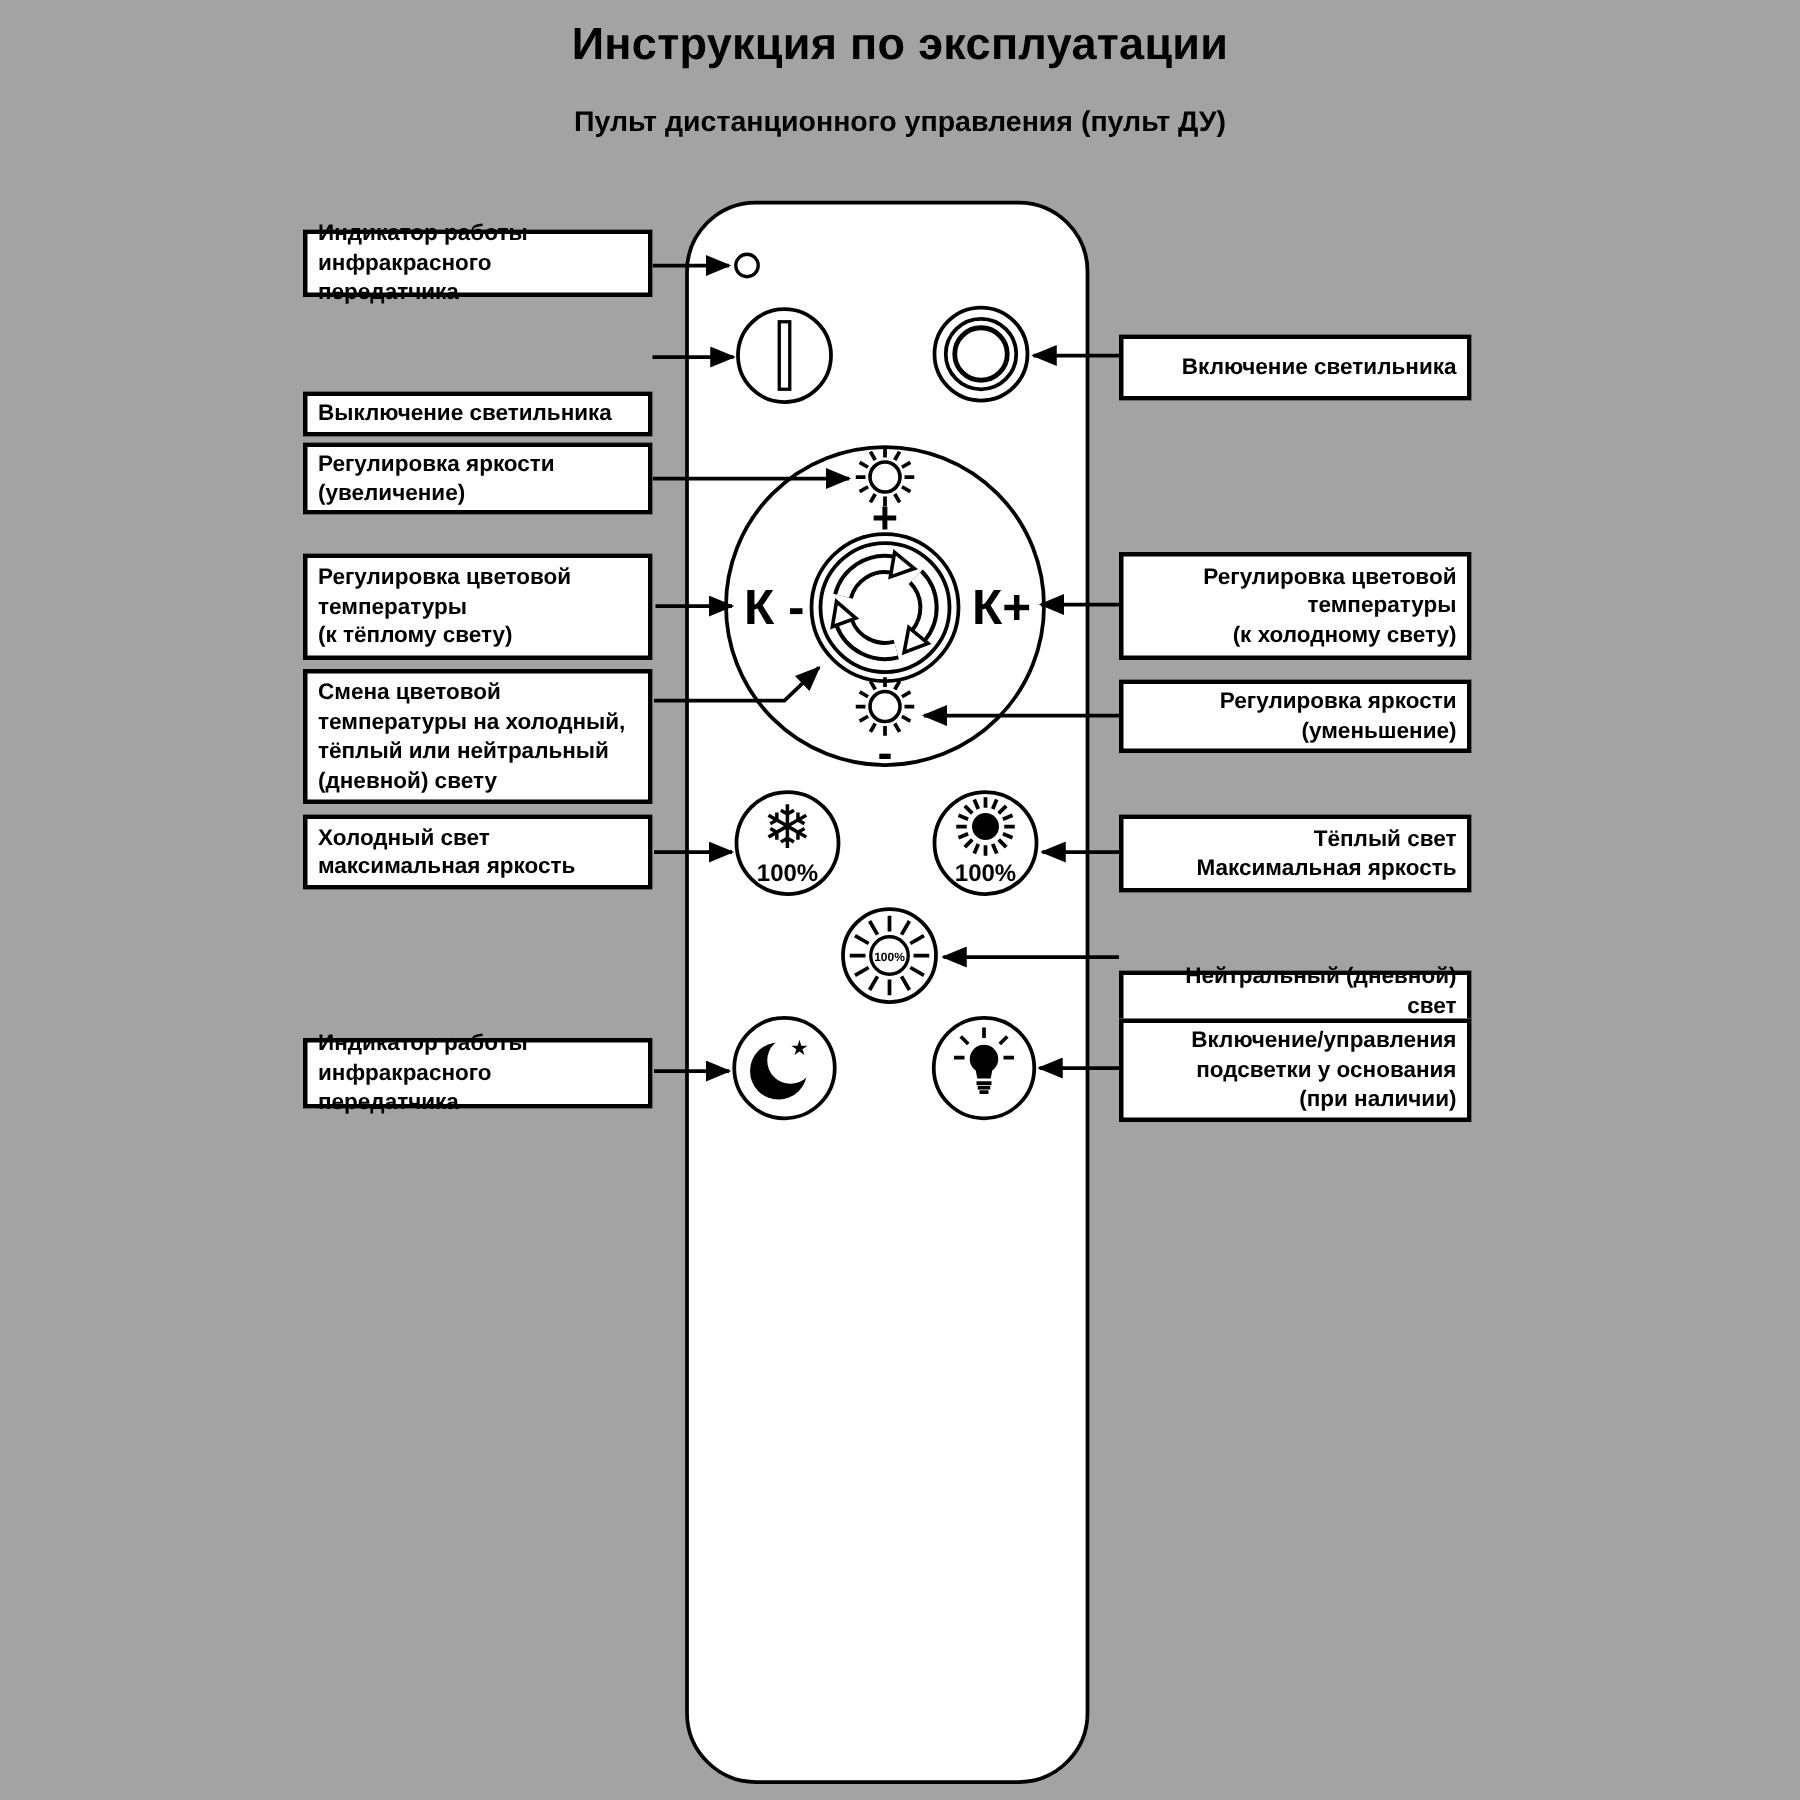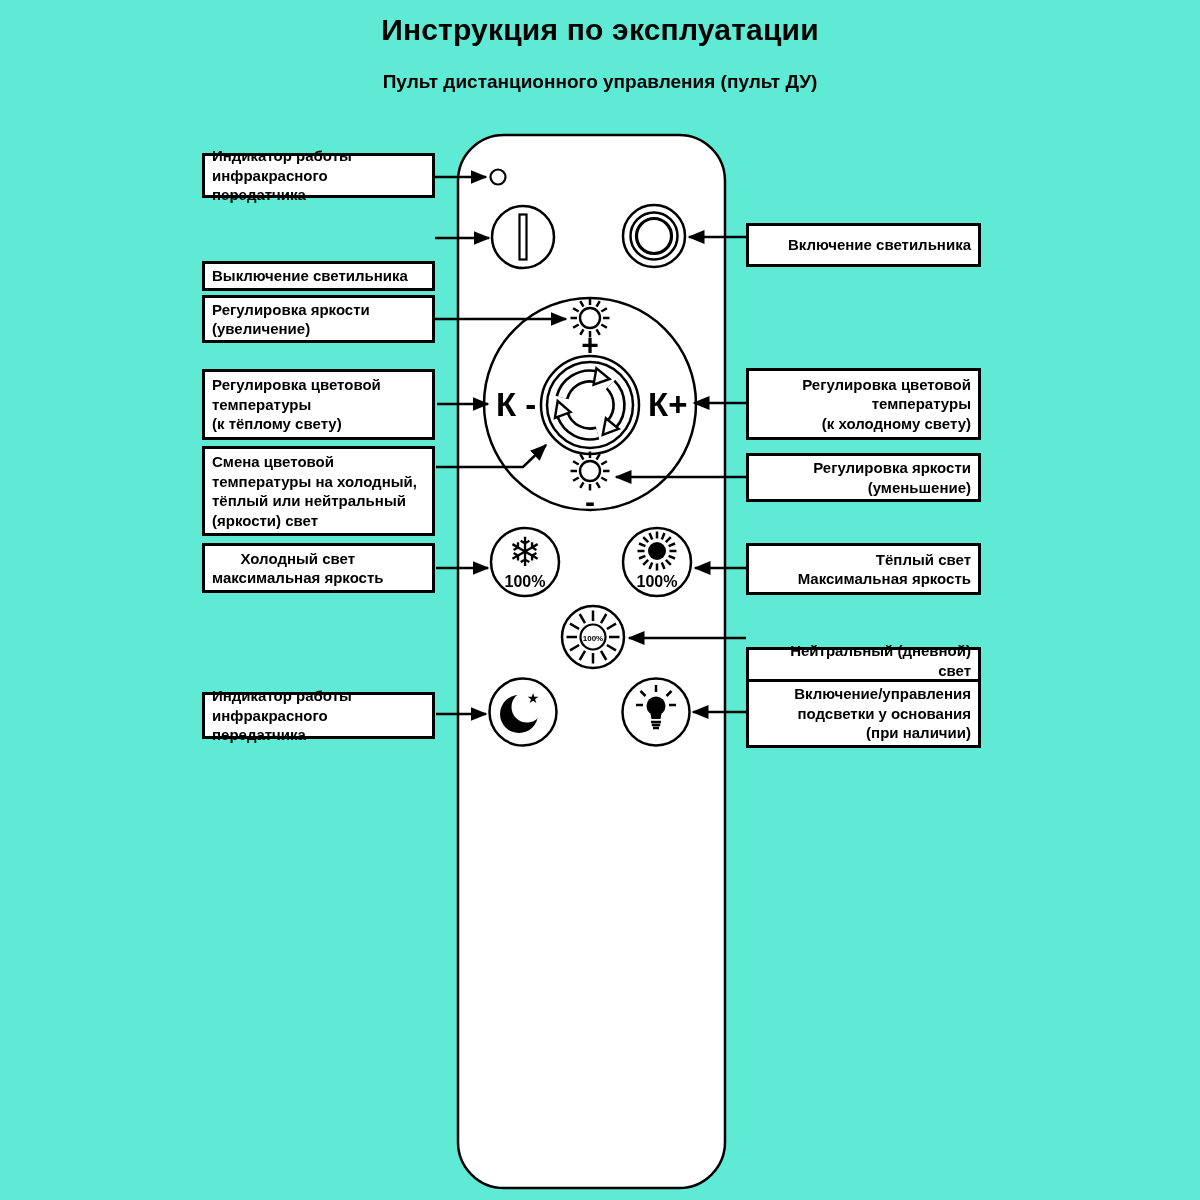--- a/index.html
+++ b/index.html
@@ -1,16 +1,16 @@
 <!DOCTYPE html>
 <html><head>
 <meta charset="utf-8">
 <style>
   html,body{margin:0;padding:0;background:#fff;}
-  #stage{position:relative;width:1200px;height:1200px;background:#5eead4;overflow:hidden;
+  #stage{position:relative;width:1200px;height:1200px;background:#a3a3a3;overflow:hidden;
          font-family:"Liberation Sans",sans-serif;color:#000;}
   .title{position:absolute;left:0;top:13px;width:1200px;text-align:center;
          font-size:30px;font-weight:bold;letter-spacing:.2px;}
   .subtitle{position:absolute;left:0;top:71px;width:1200px;text-align:center;
          font-size:19px;font-weight:bold;}
   svg{position:absolute;left:0;top:0;}
   .callout{position:absolute;box-sizing:border-box;border:3px solid #000;background:#fff;
            display:flex;align-items:center;font-size:15px;line-height:1.3;font-weight:bold;
            white-space:pre-line;padding:2px 7px;}
   .callout.left{width:233px;left:202px;text-align:left;justify-content:flex-start;}
@@ -157,22 +157,22 @@
 инфракрасного передатчика</div>
   <div class="callout left" style="top:223px;height:30px;margin-top:38px;">Выключение светильника</div>
   <div class="callout left" style="top:295px;height:48px;">Регулировка яркости
 (увеличение)</div>
   <div class="callout left" style="top:369px;height:71px;">Регулировка цветовой
 температуры
 (к тёплому свету)</div>
   <div class="callout left" style="top:446px;height:90px;">Смена цветовой
 температуры на холодный,
 тёплый или нейтральный
-(яркости) свет</div>
-  <div class="callout left" style="top:543px;height:50px;text-align:center;">Холодный свет
+(дневной) свету</div>
+  <div class="callout left" style="top:543px;height:50px;">Холодный свет
 максимальная яркость</div>
   <div class="callout left" style="top:692px;height:47px;">Индикатор работы
 инфракрасного передатчика</div>
 
   <div class="callout right" style="top:223px;height:44px;">Включение светильника</div>
   <div class="callout right" style="top:368px;height:72px;">Регулировка цветовой
 температуры
 (к холодному свету)</div>
   <div class="callout right" style="top:453px;height:49px;">Регулировка яркости
 (уменьшение)</div>

